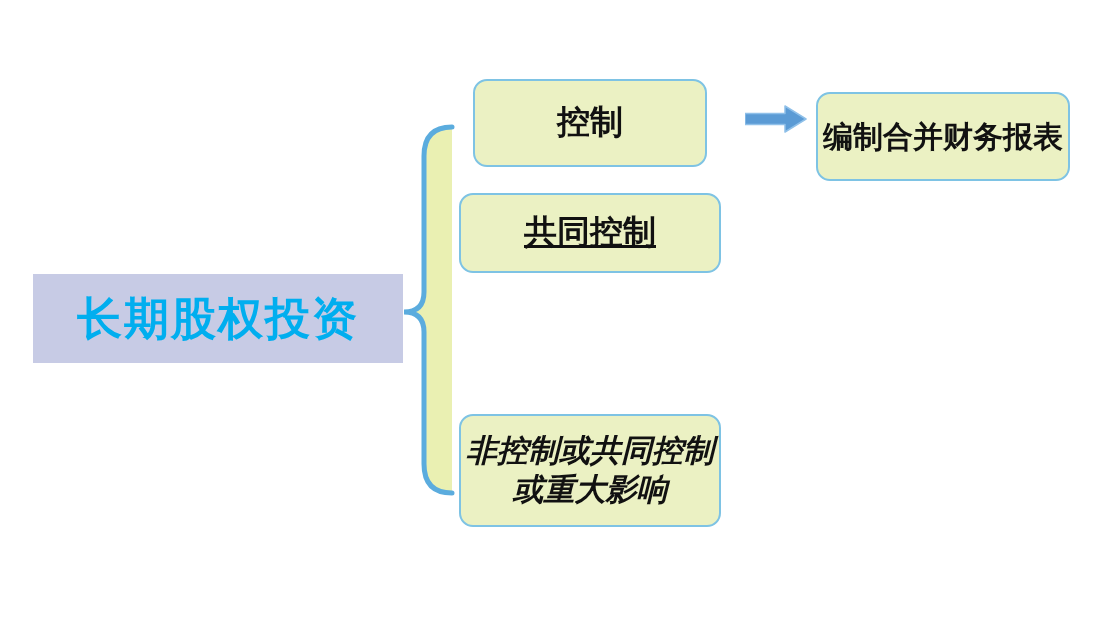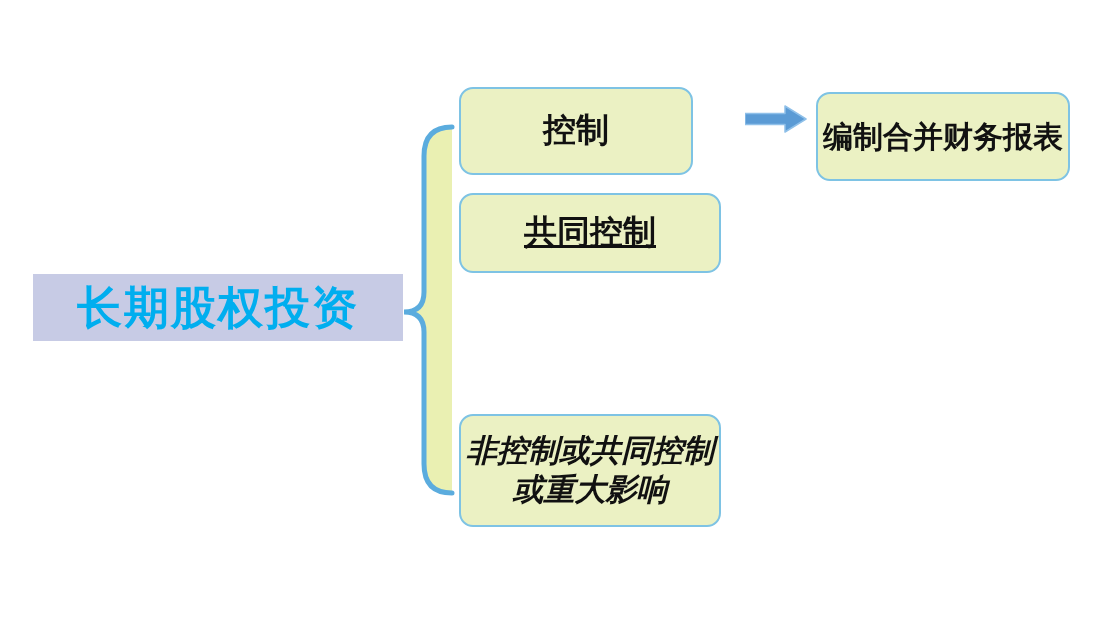--- a/index.html
+++ b/index.html
@@ -4,42 +4,42 @@
 <style>
   html,body{margin:0;padding:0;background:#ffffff;}
   .canvas{
     position:relative;
     width:1106px;height:624px;
     background:#ffffff;
     overflow:hidden;
     font-family:"Liberation Serif","DejaVu Serif",serif;
   }
   .root-label{
-    position:absolute;left:33px;top:274px;width:370px;height:67px;
+    position:absolute;left:33px;top:274px;width:370px;height:89px;
     background:#C7CBE5;
     display:flex;align-items:center;justify-content:center;
     color:#00AEEF;
     font-size:45px;font-weight:bold;
     letter-spacing:2px;
     white-space:nowrap;
   }
   .brace-svg{position:absolute;left:400px;top:124px;width:55px;height:372px;}
   .node{
     position:absolute;
     background:#EBF1C3;
     border:2px solid #7EC3E4;
     border-radius:14px;
     box-sizing:border-box;
     display:flex;flex-direction:column;align-items:center;justify-content:center;
     color:#111111;
     font-weight:bold;
     text-align:center;
     line-height:1.25;
   }
-  .node-1{left:459px;top:79px;width:234px;height:88px;font-size:33px;margin-top:8px;}
+  .node-1{left:473px;top:79px;width:234px;height:88px;font-size:33px;}
   .node-2{left:459px;top:193px;width:262px;height:80px;font-size:33px;text-decoration:underline;}
   .node-3{left:459px;top:305px;width:262px;height:88px;font-size:33px;}
   .node-4{left:459px;top:414px;width:262px;height:113px;font-size:31px;font-style:italic;}
   .node-5{left:816px;top:70px;width:254px;height:89px;font-size:30px;margin-top:22px;}
   .arrow-svg{position:absolute;left:745px;top:105px;width:62px;height:28px;}
 </style>
 </head>
 <body>
 
 <div class="canvas">

